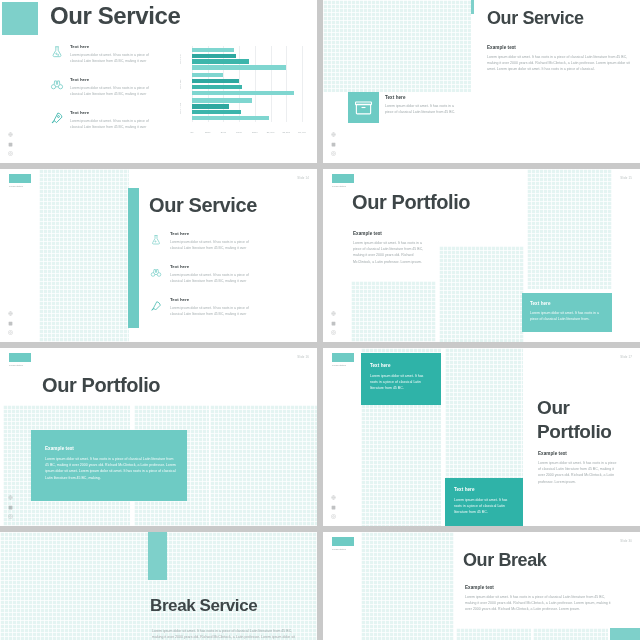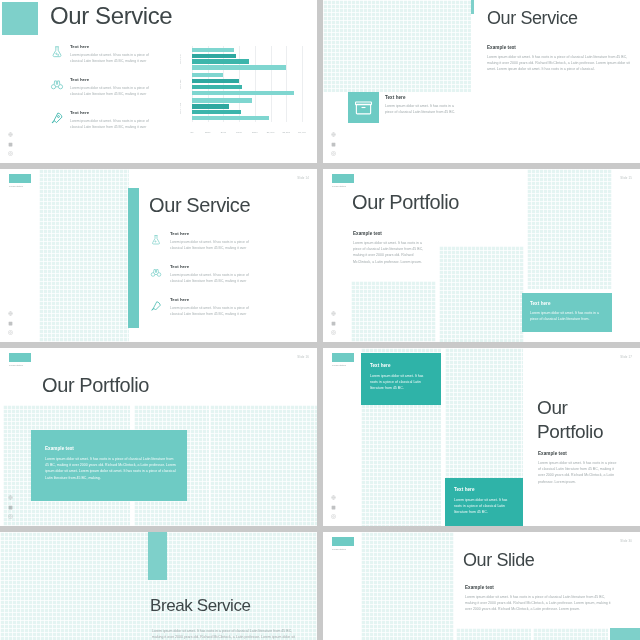--- a/index.html
+++ b/index.html
@@ -52,21 +52,21 @@
   }
   .socials {
     position: absolute; left: 8px; bottom: 7px;
     display: flex; flex-direction: column; gap: 4.5px;
   }
   .socials svg { display: block; opacity: .42; }
 
   
   .title {
     position: absolute;
-    font-weight: 400; color: #3e4648;
+    font-weight: 700; color: #3e4648;
     letter-spacing: -.4px; white-space: nowrap;
   }
   .h-small { font-size: 4.6px; font-weight: 700; color: #3e4648; letter-spacing: .05px; }
   .body-txt { font-size: 3.5px; line-height: 6.2px; color: #9fa8aa; letter-spacing: .02px; }
   .body-txt.white { color: #ffffff; opacity: .93; }
   .h-small.white { color: #ffffff; }
 
   
   .s1-hdrbox { position: absolute; left: 2px; top: 2px; width: 36px; height: 33px; background: #7ed0ca; }
   .s1-title { left: 50px; top: 2px; font-size: 24px; }
@@ -436,20 +436,20 @@
   </div>
 
   <div class="slide">
     <div class="gridfill s8-g1"></div>
     <div class="gridfill s8-g2"></div>
     <div class="gridfill s8-g3"></div>
     <div class="s8-sq"></div>
     <div class="logo-box"></div>
     <div class="logo-cap">Presentation</div>
     <div class="slide-num">Slide 30</div>
-    <div class="title s8-title">Our Slide</div>
+    <div class="title s8-title">Our Break</div>
     <div style="position:absolute;left:142px;top:53px;width:150px">
       <div class="h-small">Example text</div>
       <div class="body-txt" style="margin-top:4px">Lorem ipsum dolor sit amet. It has roots in a piece of classical Latin literature from 45 BC, making it over 2000 years old. Richard McClintock, a Latin professor. Lorem ipsum, making it over 2000 years old. Richard McClintock, a Latin professor. Lorem ipsum.</div>
     </div>
   </div>
 
 </div>
 
 </body></html>

